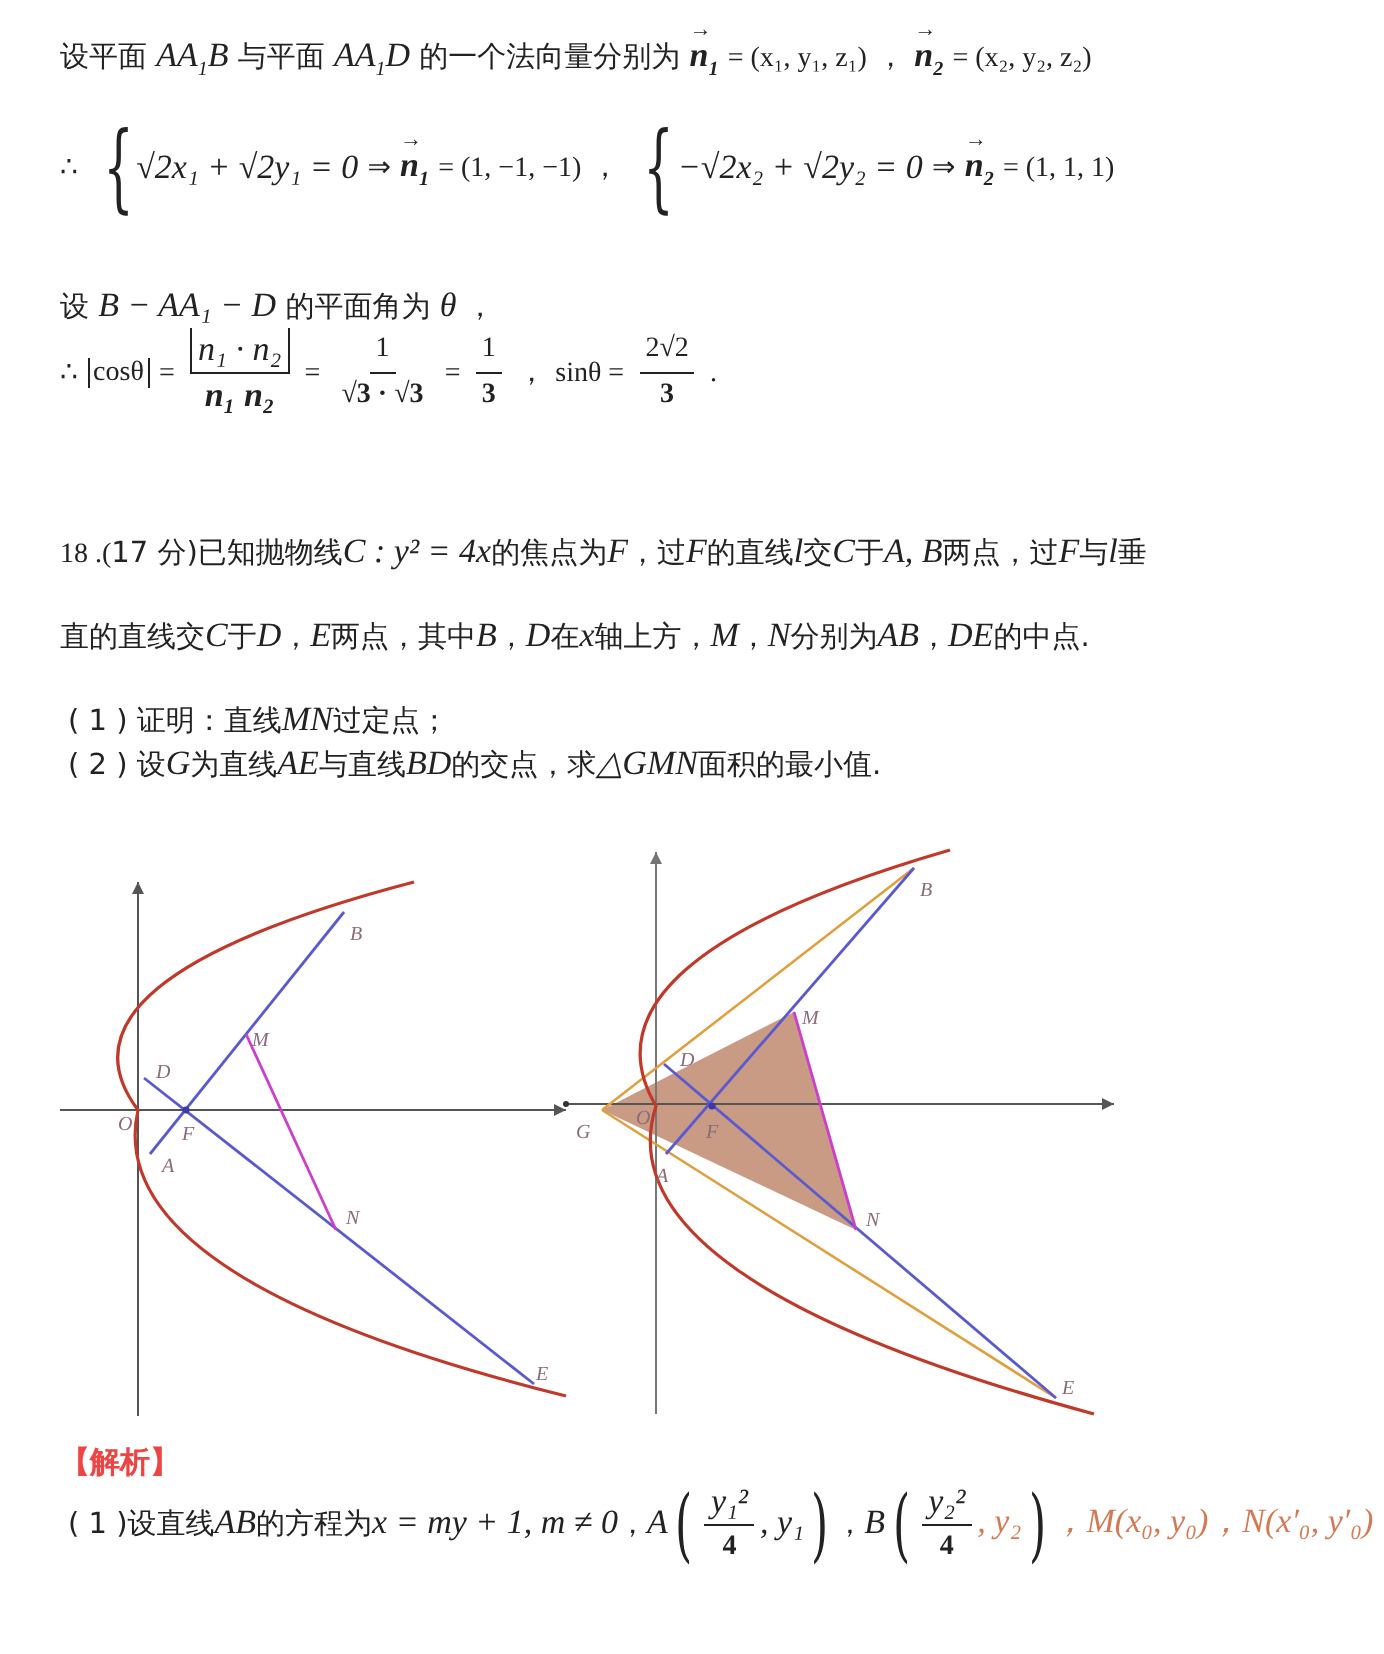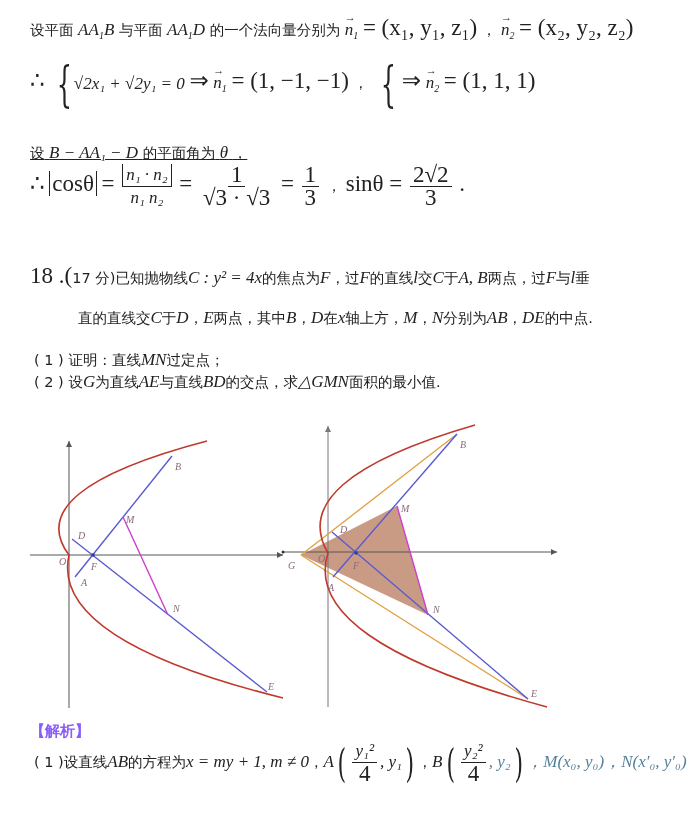--- a/index.html
+++ b/index.html
@@ -1,33 +1,33 @@
 <!DOCTYPE html>
 <html><head>
 <meta charset="utf-8">
 <style>
   html, body { margin:0; padding:0; background:#ffffff; }
   body { width:692px; height:827px; position:relative; overflow:hidden;
          font-family:"DejaVu Sans", sans-serif; color:#222; }
   .line { position:absolute; left:30px; font-size:14.5px; white-space:nowrap; line-height:20px; }
   .m { font-family:"Liberation Serif", serif; font-style:italic; font-size:17px; }
-  .r { font-family:"Liberation Serif", serif; font-size:23px; }
+  .r { font-family:"Liberation Serif", serif; font-size:14px; }
   sub, sup { font-size:10px; }
-  .vec { position:relative; display:inline-block; }
+  .vec { position:relative; display:inline-block;font-weight:bold; }
   .vec::before { content:"→"; position:absolute; top:-13px; left:0; font-size:11px; font-style:normal; }
   .sys { display:inline-flex; align-items:center; vertical-align:middle; }
   .brace { font-family:"DejaVu Serif", serif; font-size:48px; font-weight:200; line-height:1; transform:scaleX(0.5); margin-right:-6px; }
   .sys-rows { display:flex; flex-direction:column; gap:4px; }
   .frac { display:inline-flex; flex-direction:column; align-items:center; vertical-align:middle; margin:0 3px; }
   .frac .num { border-bottom:1px solid #222; padding:0 3px; line-height:22px; }
-  .frac .den { line-height:22px; padding:0 3px; }
+  .frac .den { line-height:22px; padding:0 3px;font-weight:bold; }
   .abs { border-left:1px solid #222; border-right:1px solid #222; padding:0 2px; }
-  .red-head { position:absolute; left:30px; top:722px; color:#8b5cf6; font-weight:bold; font-size:15px; }
+  .red-head { position:absolute; left:30px; top:722px; color:#ef4444; font-weight:bold; font-size:15px; }
   .big-paren { font-family:"DejaVu Serif", serif; font-size:40px; font-weight:200; transform:scaleX(0.55); display:inline-block; vertical-align:middle; line-height:1; }
-  .wm { color:#0c4a6e; opacity:0.7; }
+  .wm { color:#c2410c; opacity:0.7; }
   svg text { font-family:"Liberation Serif", serif; font-style:italic; font-size:10px; fill:#8a6b7a; }
 </style>
 </head>
 <body>
 
 <div class="line" style="top:18px;">
   <span>设平面</span>
   <span class="m"><span>AA</span><sub>1</sub><span>B</span></span>
   <span>与平面</span>
   <span class="m"><span>AA</span><sub>1</sub><span>D</span></span>
@@ -47,28 +47,29 @@
       <span class="m">√2x₁ + √2y₁ = 0</span>
     </span>
   </span>
   <span class="r">⇒</span>
   <span class="m vec"><span>n</span><sub>1</sub></span>
   <span class="r">= (1, −1, −1)</span>
   <span>，</span>
   <span class="sys">
     <span class="brace">{</span>
     <span class="sys-rows">
+      <span class="m">−√2x₂ + √2y₂ = 0</span>
     </span>
   </span>
   <span class="r">⇒</span>
   <span class="m vec"><span>n</span><sub>2</sub></span>
   <span class="r">= (1, 1, 1)</span>
 </div>
 
-<div class="line" style="top:143px;text-decoration:underline;">
+<div class="line" style="top:143px;">
   <span>设</span>
   <span class="m">B − AA₁ − D</span>
   <span>的平面角为</span>
   <span class="m">θ</span>
   <span>，</span>
 </div>
 
 <div class="line" style="top:164px; line-height:24px;">
   <span class="r">∴</span>
   <span class="r abs">cosθ</span>
@@ -93,21 +94,21 @@
     <span class="num r">2√2</span>
     <span class="den r">3</span>
   </span>
   <span class="r">.</span>
 </div>
 
 <div class="line" style="top:266px;">
   <span class="r">18 .(</span><span>17 分</span><span>)</span><span>已知抛物线</span><span class="m">C : y² = 4x</span><span>的焦点为</span><span class="m">F</span><span>，过</span><span class="m">F</span><span>的直线</span><span class="m">l</span><span>交</span><span class="m">C</span><span>于</span><span class="m">A, B</span><span>两点，过</span><span class="m">F</span><span>与</span><span class="m">l</span><span>垂</span>
 </div>
 
-<div class="line" style="top:308px;margin-left:48px;">
+<div class="line" style="top:308px;">
   <span>直的直线交</span><span class="m">C</span><span>于</span><span class="m">D</span><span>，</span><span class="m">E</span><span>两点，其中</span><span class="m">B</span><span>，</span><span class="m">D</span><span>在</span><span class="m">x</span><span>轴上方，</span><span class="m">M</span><span>，</span><span class="m">N</span><span>分别为</span><span class="m">AB</span><span>，</span><span class="m">DE</span><span>的中点.</span>
 </div>
 
 <div class="line" style="top:350px; left:34px;">
   <span>( 1 )</span>
   <span>证明：直线</span><span class="m">MN</span><span>过定点；</span>
 </div>
 
 <div class="line" style="top:372px; left:34px;">
   <span>( 2 )</span>

